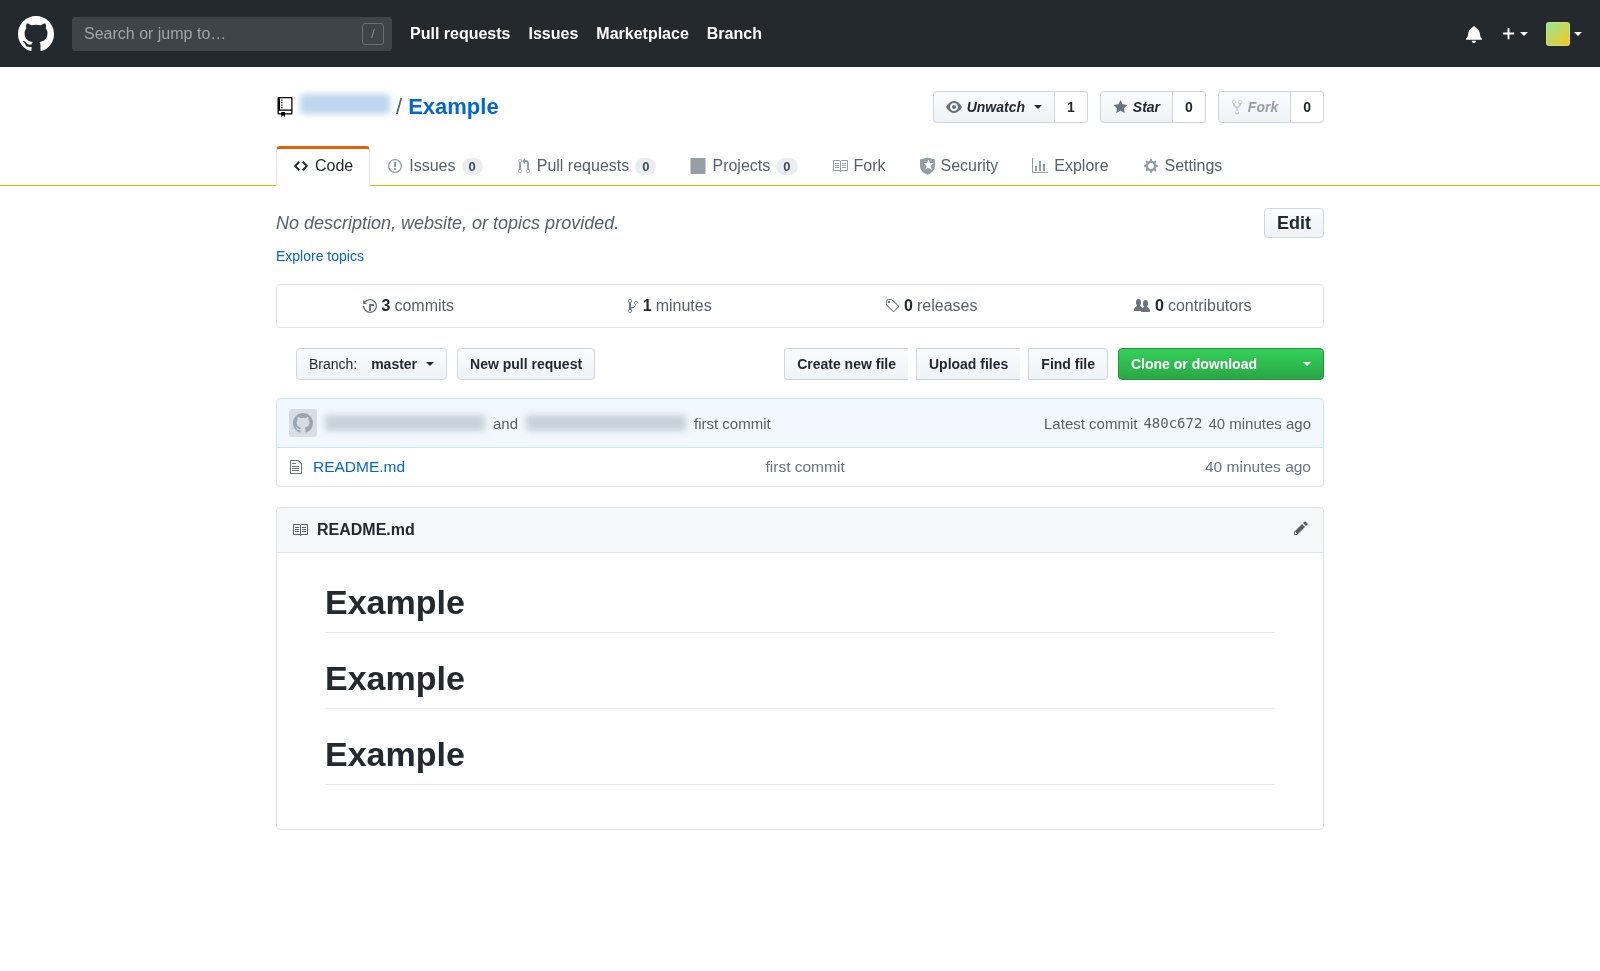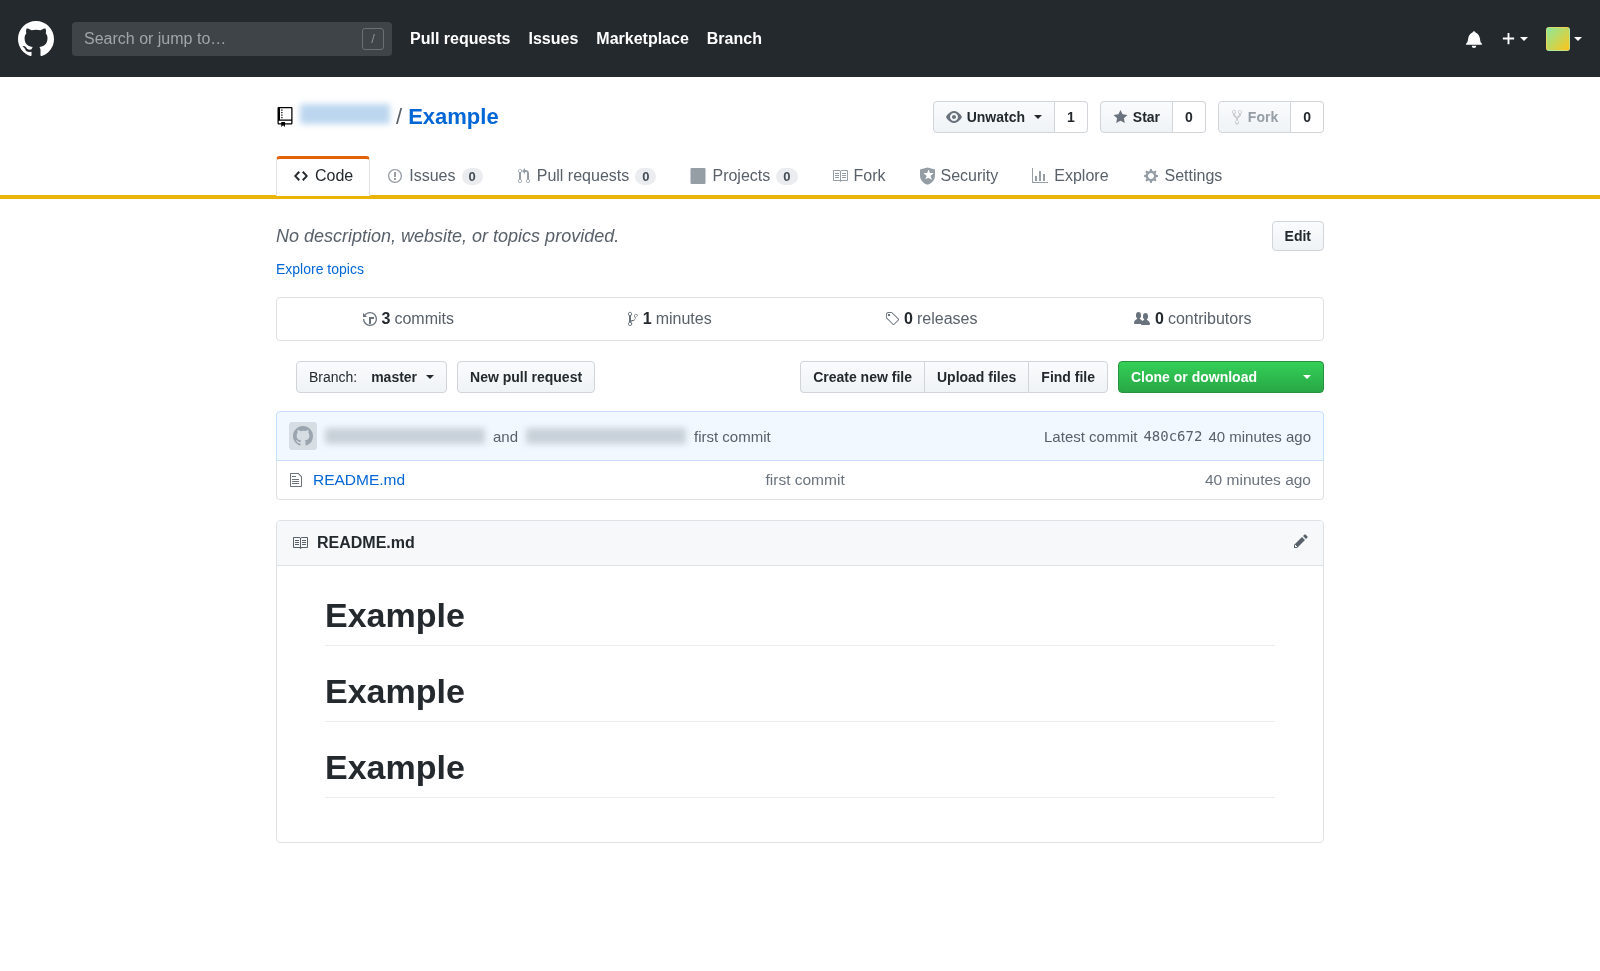--- a/index.html
+++ b/index.html
@@ -1,20 +1,20 @@
 <!DOCTYPE html>
 <html><head>
 <meta charset="utf-8">
 <style>
   * { box-sizing: border-box; margin: 0; padding: 0; }
   body { font-family: -apple-system, BlinkMacSystemFont, "Segoe UI", Helvetica, Arial, sans-serif; font-size: 16px; color: #24292e; background: #fff; }
   a { text-decoration: none; }
 
   
-  .gh-header { background: #24292e; height: 77px; display: flex; align-items: center; padding: 0 18px; }
+  .gh-header { background: #24292e; height: 67px; display: flex; align-items: center; padding: 0 18px; }
   .gh-logo { color: #fff; margin-right: 18px; display:flex; }
   .gh-search { position: relative; margin-right: 18px; }
   .gh-search input { width: 320px; height: 34px; background: #3f4448; border: none; border-radius: 4px; padding: 0 12px; color: #c9d1d9; font-size: 16px; outline:none; }
   .gh-search input::placeholder { color: #a0a6ab; }
   .gh-slash { position:absolute; right:8px; top:50%; transform:translateY(-50%); width:22px; height:22px; border:1px solid #6c7074; border-radius:3px; color:#8b9095; font-size:13px; display:flex; align-items:center; justify-content:center; }
   .gh-nav { display:flex; gap:18px; }
   .gh-nav a { color:#fff; font-weight:600; font-size:16px; }
   .gh-spacer { flex:1; }
   .gh-right { display:flex; align-items:center; gap:18px; }
   .gh-right .icon-btn { color:#fff; display:flex; align-items:center; cursor:pointer; }
@@ -32,48 +32,48 @@
   .repo-title .blur { display:inline-block; width:90px; height:20px; background: #bcd6ef; filter: blur(3px); border-radius:2px; }
   .repo-title svg { color:#6a737d; }
 
   .pagehead-actions { margin-left:auto; display:flex; gap:12px; }
   .btn-group { display:flex; }
   .btn { font-size:14px; background: linear-gradient(#fafbfc,#eff3f6); border:1px solid #d1d5da; border-radius:4px; padding:5px 12px; color:#24292e; font-weight:600; line-height:20px; display:flex; align-items:center; gap:5px; cursor:pointer; }
   .btn svg { fill:#6a737d; }
   .btn.disabled { color:#959da5; cursor:default; }
   .btn.disabled svg { fill:#c9ccd0; }
   .social-count { font-size:14px; font-weight:600; background:#fff; border:1px solid #d1d5da; border-left:0; border-radius:0 4px 4px 0; padding:5px 12px; line-height:20px; color:#24292e; }
-  .btn-group .btn { border-radius:4px 0 0 4px; }
-
-  
-  .reponav { margin-top: 22px; border-bottom:4px solid #eab308; }
+  .btn-group .btn { border-radius:4px 0 0 4px;font-style:italic; }
+
+  
+  .reponav { margin-top: 22px; border-bottom:1px solid #eab308; }
   .reponav-inner { display:flex; }
   .reponav-item { display:flex; align-items:center; gap:6px; padding: 10px 16px 11px; font-size:16px; color:#586069; border:1px solid transparent; border-bottom:none; cursor:pointer; position:relative; top:1px; }
   .reponav-item.selected { background:#fff; border-color:#e1e4e8; border-top:3px solid #e36209; border-radius:4px 4px 0 0; color:#24292e; padding-top:8px; }
   .reponav-item svg { fill:#959da5; }
   .reponav-item.selected svg { fill:#24292e; }
   .counter { background:#eaecef; color:#444d56; border-radius:10px; font-size:13px; padding:1px 7px; font-weight:600; }
 
   
   .repo-desc { margin-top: 22px; display:flex; align-items:center; }
   .repo-desc em { font-style:italic; color:#586069; font-size:18px; }
   .edit-btn { margin-left:auto; }
-  .edit-btn .btn { padding:4px 12px; font-size:14px; }
+  .edit-btn .btn { padding:4px 12px; font-size:18px; }
   .manage-topics { margin-top:10px; font-size:14px; }
   .manage-topics a { color:#0366d6; }
 
   
   .numbers-summary { margin-top:20px; border:1px solid #dfe2e5; border-radius:4px; display:flex; }
   .numbers-summary li { flex:1; list-style:none; text-align:center; padding:12px 0; font-size:16px; color:#586069; display:flex; justify-content:center; align-items:center; gap:4px; cursor:pointer; }
   .numbers-summary li svg { fill:#6a737d; }
   .numbers-summary li b { color:#24292e; font-weight:700; }
 
   
   .file-nav { margin-top:20px; display:flex; gap:10px;padding-left:20px; }
-  .file-nav .right { margin-left:auto; display:flex; gap:0; }
+  .file-nav .right { margin-left:auto; display:flex; gap:8px; }
   .file-nav .right .btn { border-radius:0; border-right:0; }
   .file-nav .right .btn:first-child { border-radius:4px 0 0 4px; }
   .file-nav .right .btn.find { border-radius:0 4px 4px 0; border-right:1px solid #d1d5da; }
   .btn-primary { background: linear-gradient(#34d058,#28a745); color:#fff; border:1px solid #279140;gap:42px; }
   .btn-primary .caret-down { border-top-color:#fff; }
 
   
   .commit-tease { margin-top:18px; border:1px solid #c8e1ff; border-radius:4px 4px 0 0; background:#f1f8ff; padding:10px 12px; display:flex; align-items:center; font-size:15px; color:#586069; gap:8px; }
   .avatar28 { width:28px; height:28px; border-radius:3px; background:#d6dde3; display:flex; align-items:center; justify-content:center; }
   .avatar28 svg { fill:#9aa5af; }

